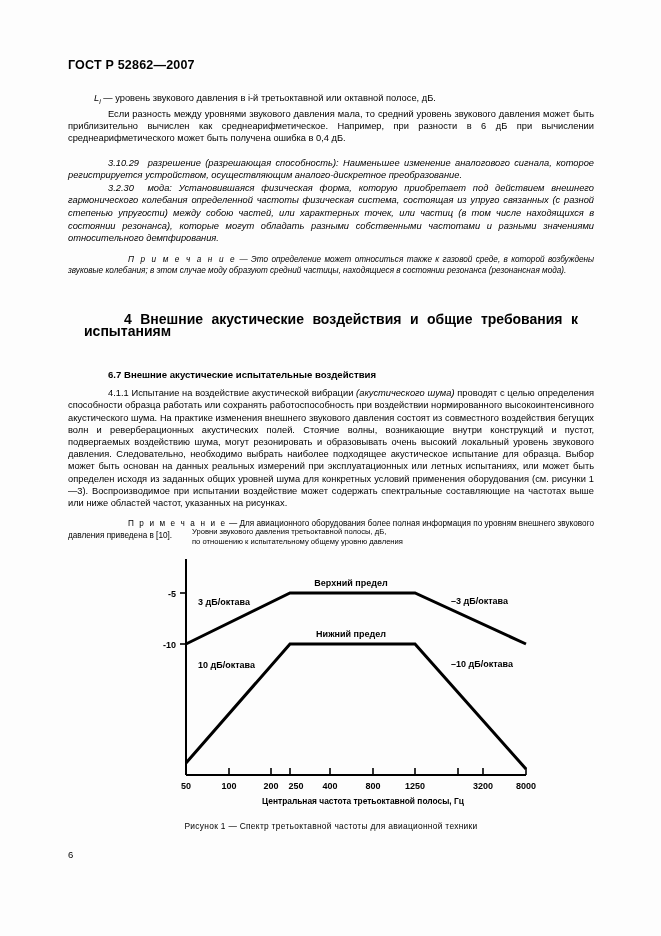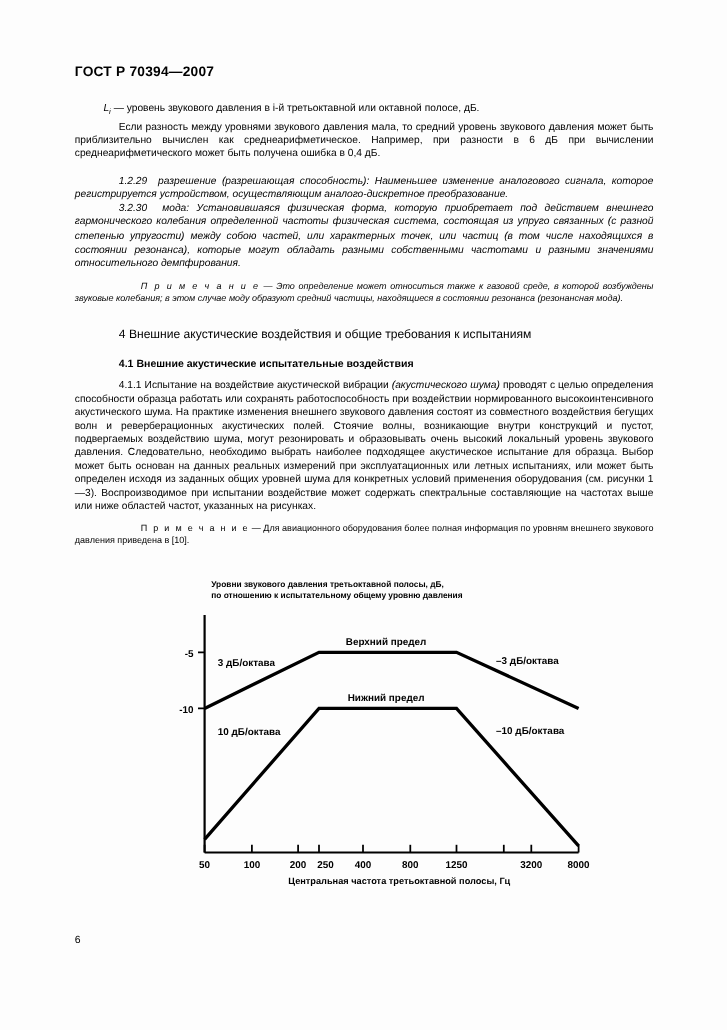--- a/index.html
+++ b/index.html
@@ -62,23 +62,23 @@
     font-style: italic;
   }
   .note-plain {
     font-size: 8.2px;
     line-height: 11.4px;
     text-align: justify;
     font-style: normal;
   }
   .note-label { letter-spacing: 1.6px; padding-left: 20px; }
   .sec-head {
-    font-size: 11px;
-    font-weight: normal;
-    margin: 0;
+    font-size: 14px;
+    font-weight: bold;
+    margin: 16px;
     text-indent: 40px;
   }
   .subsec-head {
     font-size: 9.6px;
     font-weight: bold;
     margin: 0;
     text-indent: 40px;
   }
   .sp6 { height: 6px; }
   .sp9 { height: 9px; }
@@ -88,21 +88,21 @@
 
   
   .figure {
     position: absolute;
     left: 68px;
     top: 527px;
     width: 526px;
   }
   .fig-title {
     font-size: 7.6px;
-    font-weight: bold;
+    font-weight: normal;
     line-height: 10px;
     margin-left: 124px;
     white-space: pre-line;
   }
   .plot-wrap {
     position: relative;
     width: 526px;
     height: 260px;
     margin-top: 4px;
   }
@@ -119,45 +119,45 @@
     top: 849px;
     font-size: 9.5px;
   }
   .sup { font-size: 7px; vertical-align: sub; }
 </style>
 </head>
 <body>
 
 <div class="page">
 
-  <div class="doc-header">ГОСТ Р 70394—2007</div>
+  <div class="doc-header">ГОСТ Р 52862—2007</div>
 
   <div class="content">
 
     <p class="indent"><span class="italic">L</span><span class="sup italic">i</span><span> — уровень звукового давления в i-й третьоктавной или октавной полосе, дБ.</span></p>
 
     <p class="indent-lg">Если разность между уровнями звукового давления мала, то средний уровень звукового давления может быть приблизительно вычислен как среднеарифметическое. Например, при разности в 6 дБ при вычислении среднеарифметического может быть получена ошибка в 0,4 дБ.</p>
 
     <div class="sp12"></div>
 
-    <p class="term-block indent-lg"><span class="term-num">1.2.29</span><span>&nbsp;&nbsp;</span><span class="term-name">разрешение (разрешающая способность)</span><span>: Наименьшее изменение аналогового сигнала, которое регистрируется устройством, осуществляющим аналого-дискретное преобразование.</span></p>
+    <p class="term-block indent-lg"><span class="term-num">3.10.29</span><span>&nbsp;&nbsp;</span><span class="term-name">разрешение (разрешающая способность)</span><span>: Наименьшее изменение аналогового сигнала, которое регистрируется устройством, осуществляющим аналого-дискретное преобразование.</span></p>
 
     <p class="term-block indent-lg"><span class="term-num">3.2.30</span><span>&nbsp;&nbsp;</span><span class="term-name">мода</span><span>: Установившаяся физическая форма, которую приобретает под действием внешнего гармонического колебания определенной частоты физическая система, состоящая из упруго связанных (с разной степенью упругости) между собою частей, или характерных точек, или частиц (в том числе находящихся в состоянии резонанса), которые могут обладать разными собственными частотами и разными значениями относительного демпфирования.</span></p>
 
     <div class="sp9"></div>
 
     <p class="note indent-lg"><span class="note-label">П р и м е ч а н и е</span><span> — Это определение может относиться также к газовой среде, в которой возбуждены звуковые колебания; в этом случае моду образуют средний частицы, находящиеся в состоянии резонанса (резонансная мода).</span></p>
 
     <div class="sp20"></div>
 
     <p class="sec-head">4  Внешние акустические воздействия и общие требования к испытаниям</p>
 
     <div class="sp16"></div>
 
-    <p class="subsec-head">4.1  Внешние акустические испытательные воздействия</p>
+    <p class="subsec-head">6.7  Внешние акустические испытательные воздействия</p>
 
     <div class="sp6"></div>
 
     <p class="indent-lg"><span>4.1.1</span><span>   Испытание на воздействие акустической вибрации </span><span class="italic">(акустического шума)</span><span> проводят с целью определения способности образца работать или сохранять работоспособность при воздействии нормированного высокоинтенсивного акустического шума. На практике изменения внешнего звукового давления состоят из совместного воздействия бегущих волн и реверберационных акустических полей. Стоячие волны, возникающие внутри конструкций и пустот, подвергаемых воздействию шума, могут резонировать и образовывать очень высокий локальный уровень звукового давления. Следовательно, необходимо выбрать наиболее подходящее акустическое испытание для образца. Выбор может быть основан на данных реальных измерений при эксплуатационных или летных испытаниях, или может быть определен исходя из заданных общих уровней шума для конкретных условий применения оборудования (см. рисунки 1—3). Воспроизводимое при испытании воздействие может содержать спектральные составляющие на частотах выше или ниже областей частот, указанных на рисунках.</span></p>
 
     <div class="sp9"></div>
 
     <p class="note-plain indent-lg"><span class="note-label">П р и м е ч а н и е</span><span> — Для авиационного оборудования более полная информация по уровням внешнего звукового давления приведена в [10].</span></p>
 
   </div>
@@ -213,17 +213,18 @@
         <text x="383" y="53" font-family="Liberation Sans, sans-serif" font-size="9" font-weight="bold">–3 дБ/октава</text>
 
         <text x="283" y="86" text-anchor="middle" font-family="Liberation Sans, sans-serif" font-size="9" font-weight="bold">Нижний предел</text>
         <text x="130" y="117" font-family="Liberation Sans, sans-serif" font-size="9" font-weight="bold">10 дБ/октава</text>
         <text x="383" y="116" font-family="Liberation Sans, sans-serif" font-size="9" font-weight="bold">–10 дБ/октава</text>
 
         <text x="295" y="253" text-anchor="middle" font-family="Liberation Sans, sans-serif" font-size="8.4" font-weight="bold">Центральная частота третьоктавной полосы, Гц</text>
       </svg>
     </div>
 
+    <div class="fig-caption">Рисунок 1 — Спектр третьоктавной частоты для авиационной техники</div>
   </div>
 
   <div class="page-num">6</div>
 
 </div>
 
 </body></html>

